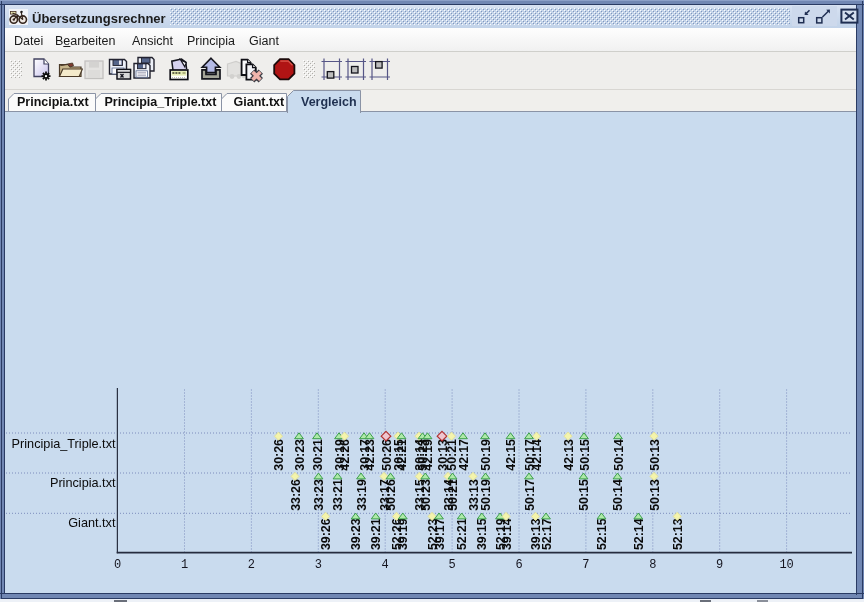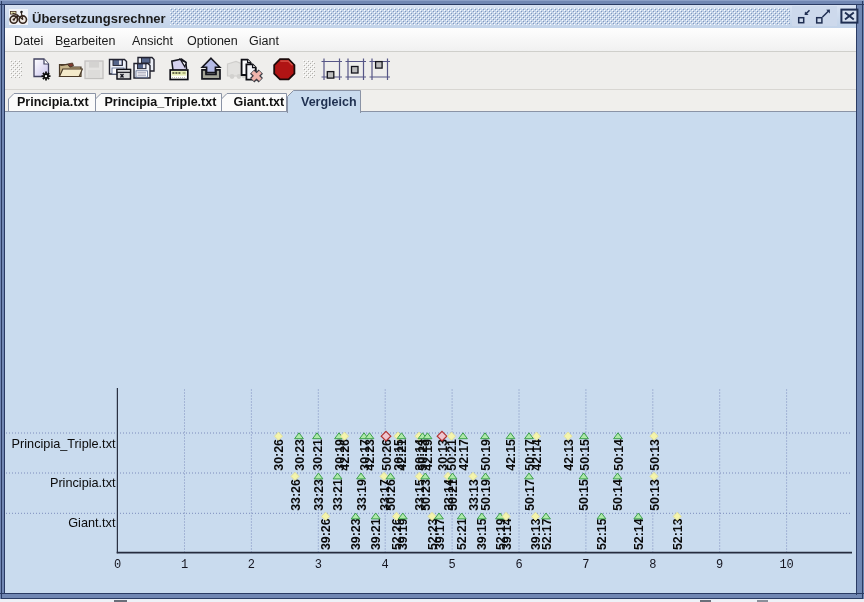--- a/index.html
+++ b/index.html
@@ -62,21 +62,21 @@
 <rect x="1.4" y="2.6" width="16" height="13" fill="#D5DFEF" stroke="#1F2E52" stroke-width="2"></rect>
 <path d="M5 5.6 L13.8 12.6 M13.8 5.6 L5 12.6" stroke="#1F2E52" stroke-width="1.9"></path>
 </svg>
 
 <div class="abs" style="left:5px;top:28px;width:851px;height:24px;background:linear-gradient(#FEFEFE,#F0F0F0)"></div>
 <div class="abs" style="left:5px;top:51px;width:851px;height:1px;background:#CFCFCB"></div>
 <div class="abs" style="top:34px;left:4px;width:792px;height:16px;font-weight:normal;font-size:12.5px;color:#1A1A1A">
 <span class="abs" style="left:10px">Datei</span>
 <span class="abs" style="left:51px">B<span style="text-decoration:underline">e</span>arbeiten</span>
 <span class="abs" style="left:128px">Ansicht</span>
-<span class="abs" style="left:183px">Optionen</span>
+<span class="abs" style="left:183px">Principia</span>
 <span class="abs" style="left:245px">Giant</span>
 </div>
 
 <div class="abs" style="left:5px;top:52px;width:851px;height:38px;background:#EFEEEC"></div>
 <div class="abs" style="left:5px;top:89px;width:851px;height:1px;background:#D8D6D2"></div>
 <svg class="abs" style="left:10px;top:60px" width="12" height="18">
 <defs>
       <pattern id="dh" width="4" height="4" patternUnits="userSpaceOnUse">
 <rect width="4" height="4" fill="#EFEEEC"></rect>
 <rect x="0" y="0" width="1" height="1" fill="#FFF"></rect>

